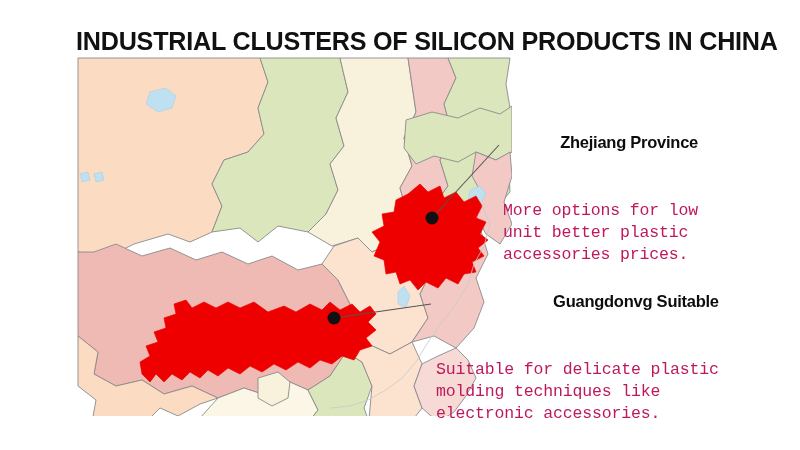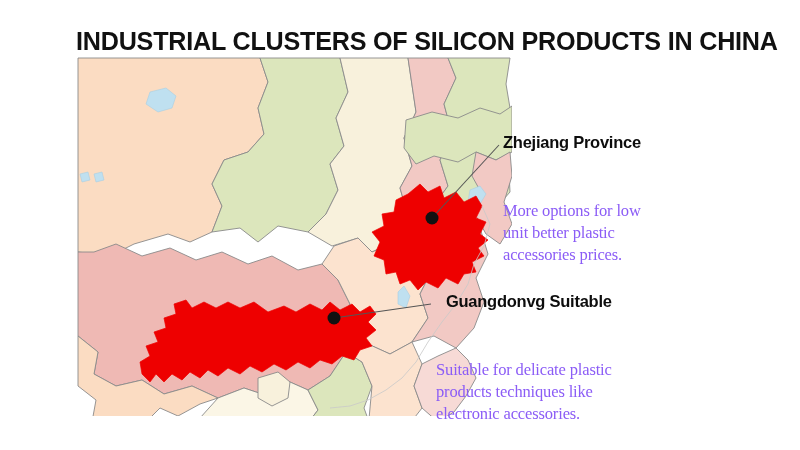--- a/index.html
+++ b/index.html
@@ -61,26 +61,26 @@
     font-weight: 700;
     font-size: 16.5px;
     line-height: 19px;
     letter-spacing: -0.25px;
     color: #0d0d0d;
     white-space: nowrap;
     margin-bottom: 2px;
     text-align: right;
   }
   .callout .body {
-    font-family: Liberation Serif, serif;
+    font-family: Liberation Mono, monospace;
     font-weight: 400;
     font-size: 16.5px;
     line-height: 22px;
     letter-spacing: -0.15px;
-    color: #8b5cf6;
+    color: #be185d;
     margin-top: 48px;
   }
   .callout .body span { display: block; white-space: nowrap; }
 
   #callout-zhejiang  { left: 503px; top: 133px; }
   #callout-guangdong { left: 436px; top: 292px; }
 
   
   .leaders {
     position: absolute;
@@ -210,18 +210,18 @@
       <span>More options for low</span>
       <span>unit better plastic</span>
       <span>accessories prices.</span>
     </div>
   </div>
 
   <div class="callout" id="callout-guangdong">
     <div class="heading">Guangdonvg Suitable</div>
     <div class="body">
       <span>Suitable for delicate plastic</span>
-      <span>products techniques like</span>
+      <span>molding techniques like</span>
       <span>electronic accessories.</span>
     </div>
   </div>
 
 </div>
 
 </body></html>

